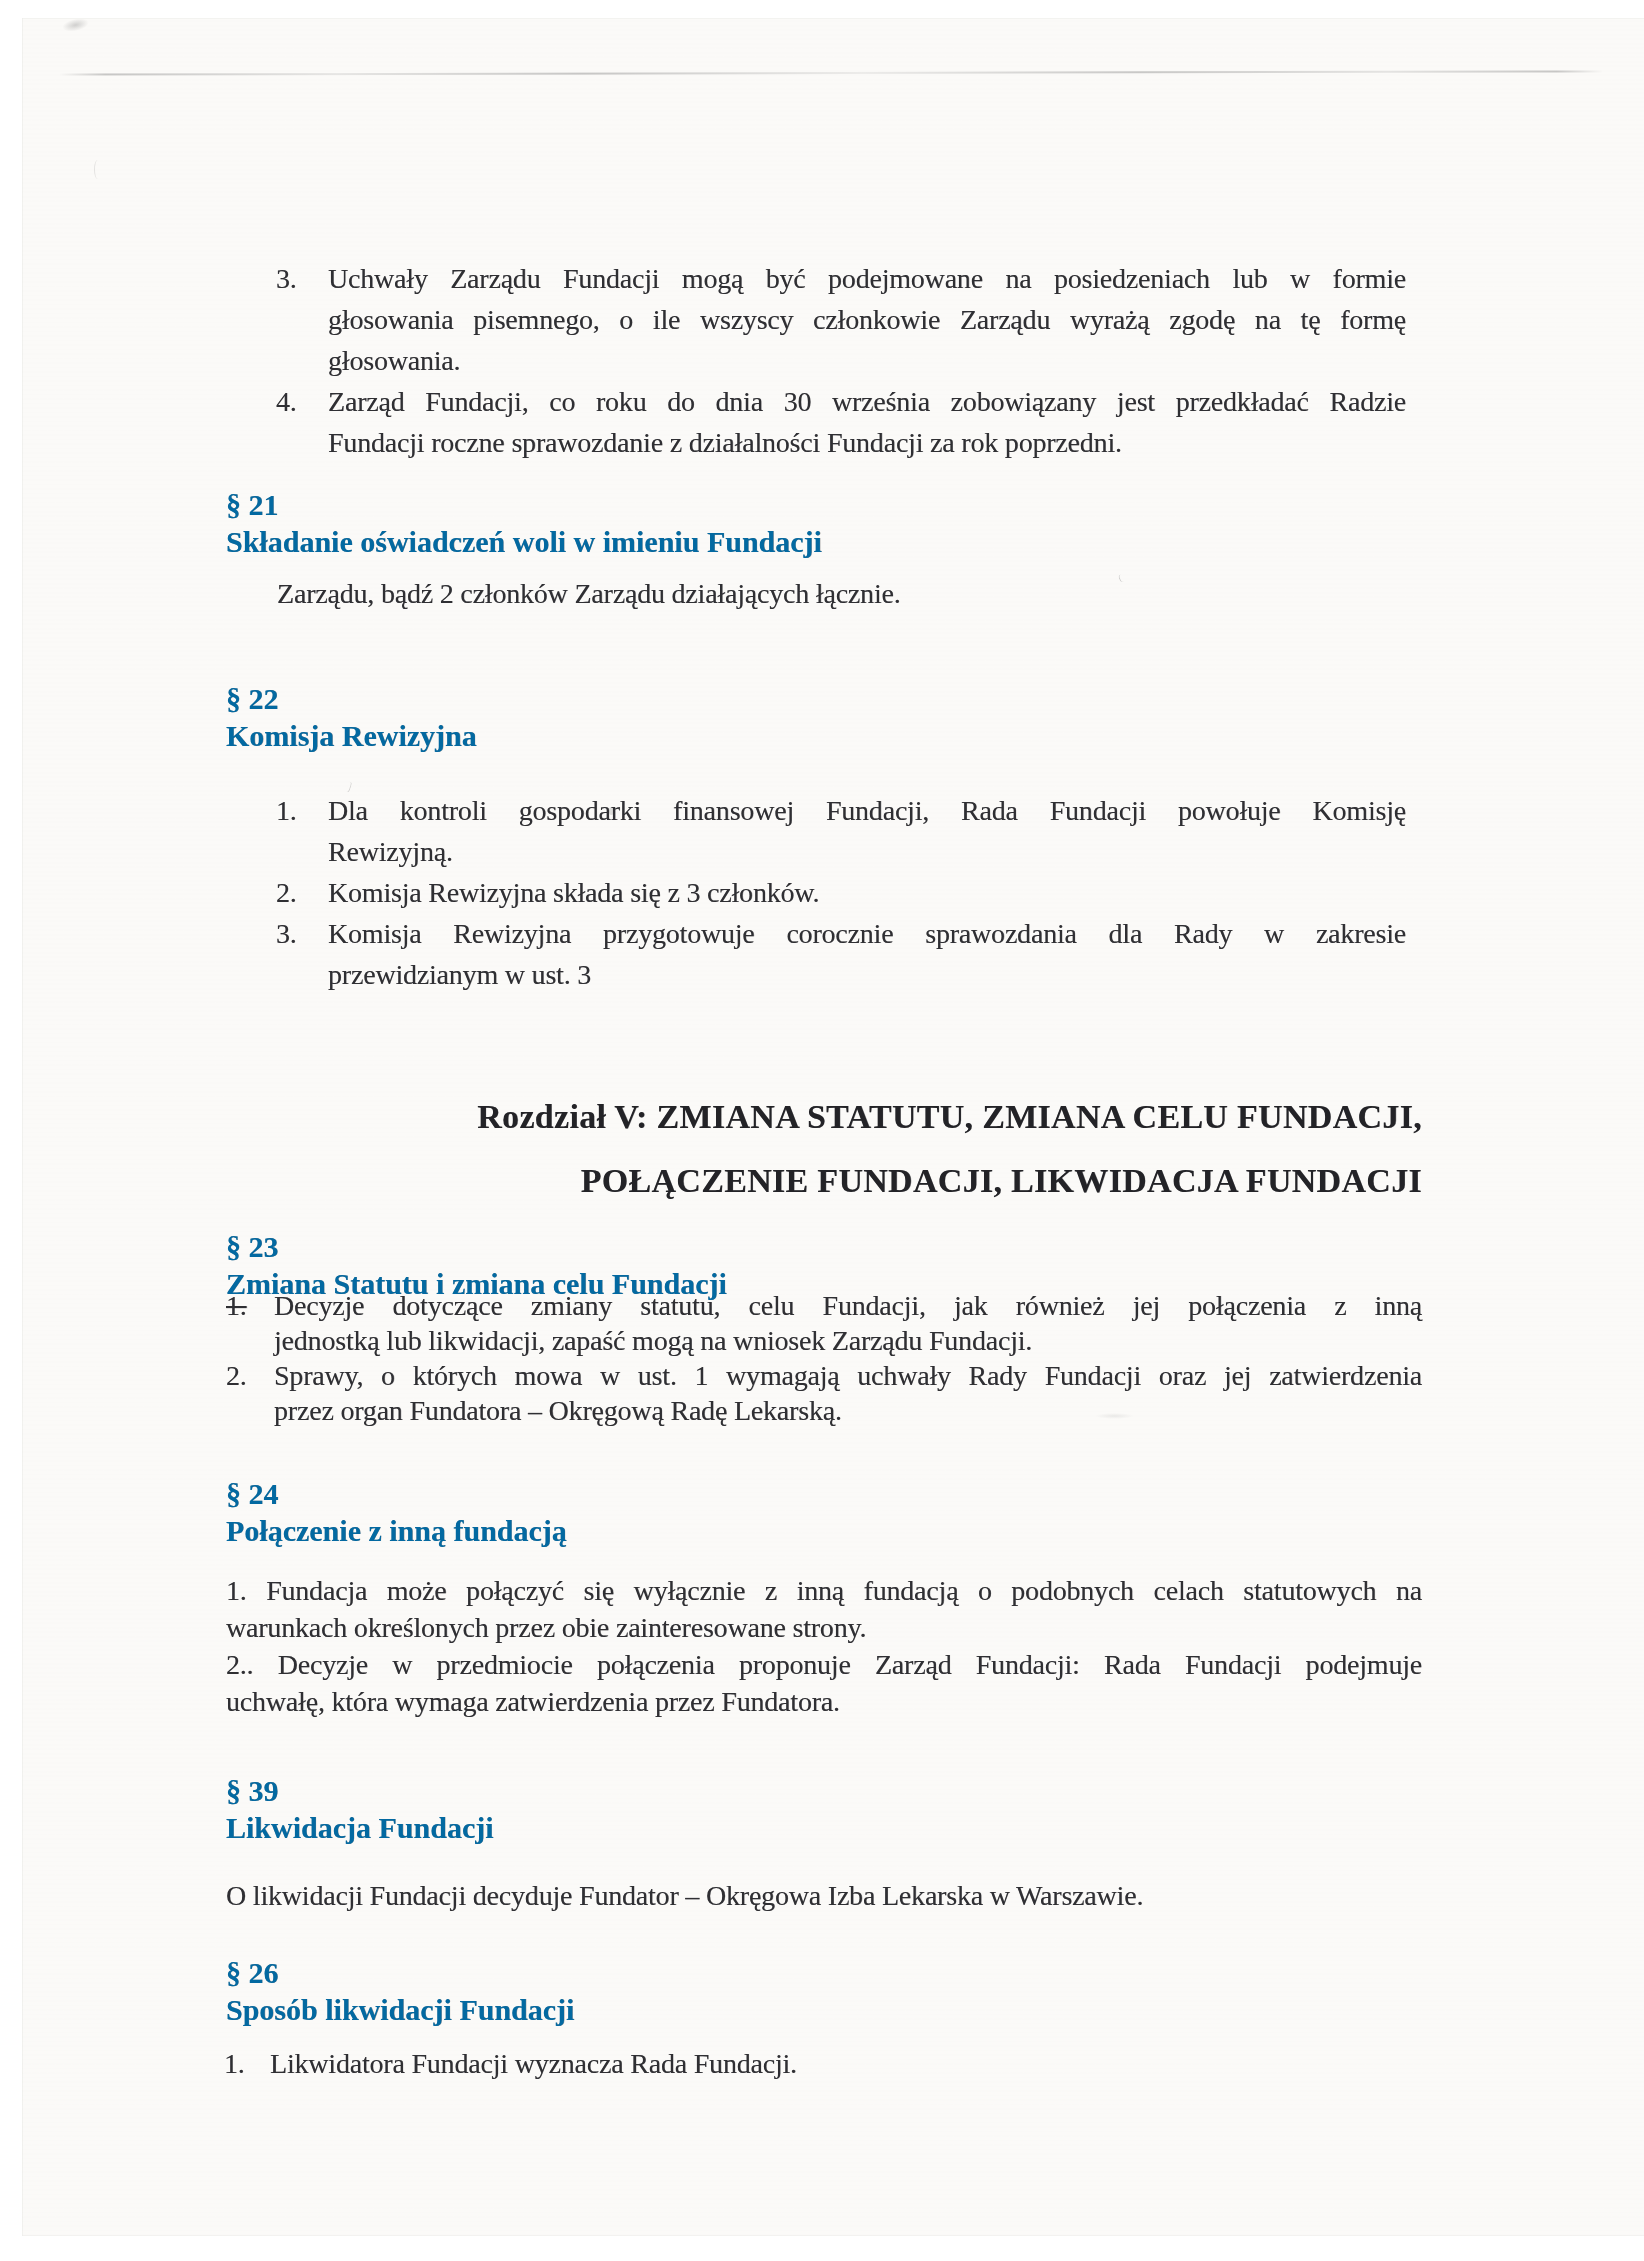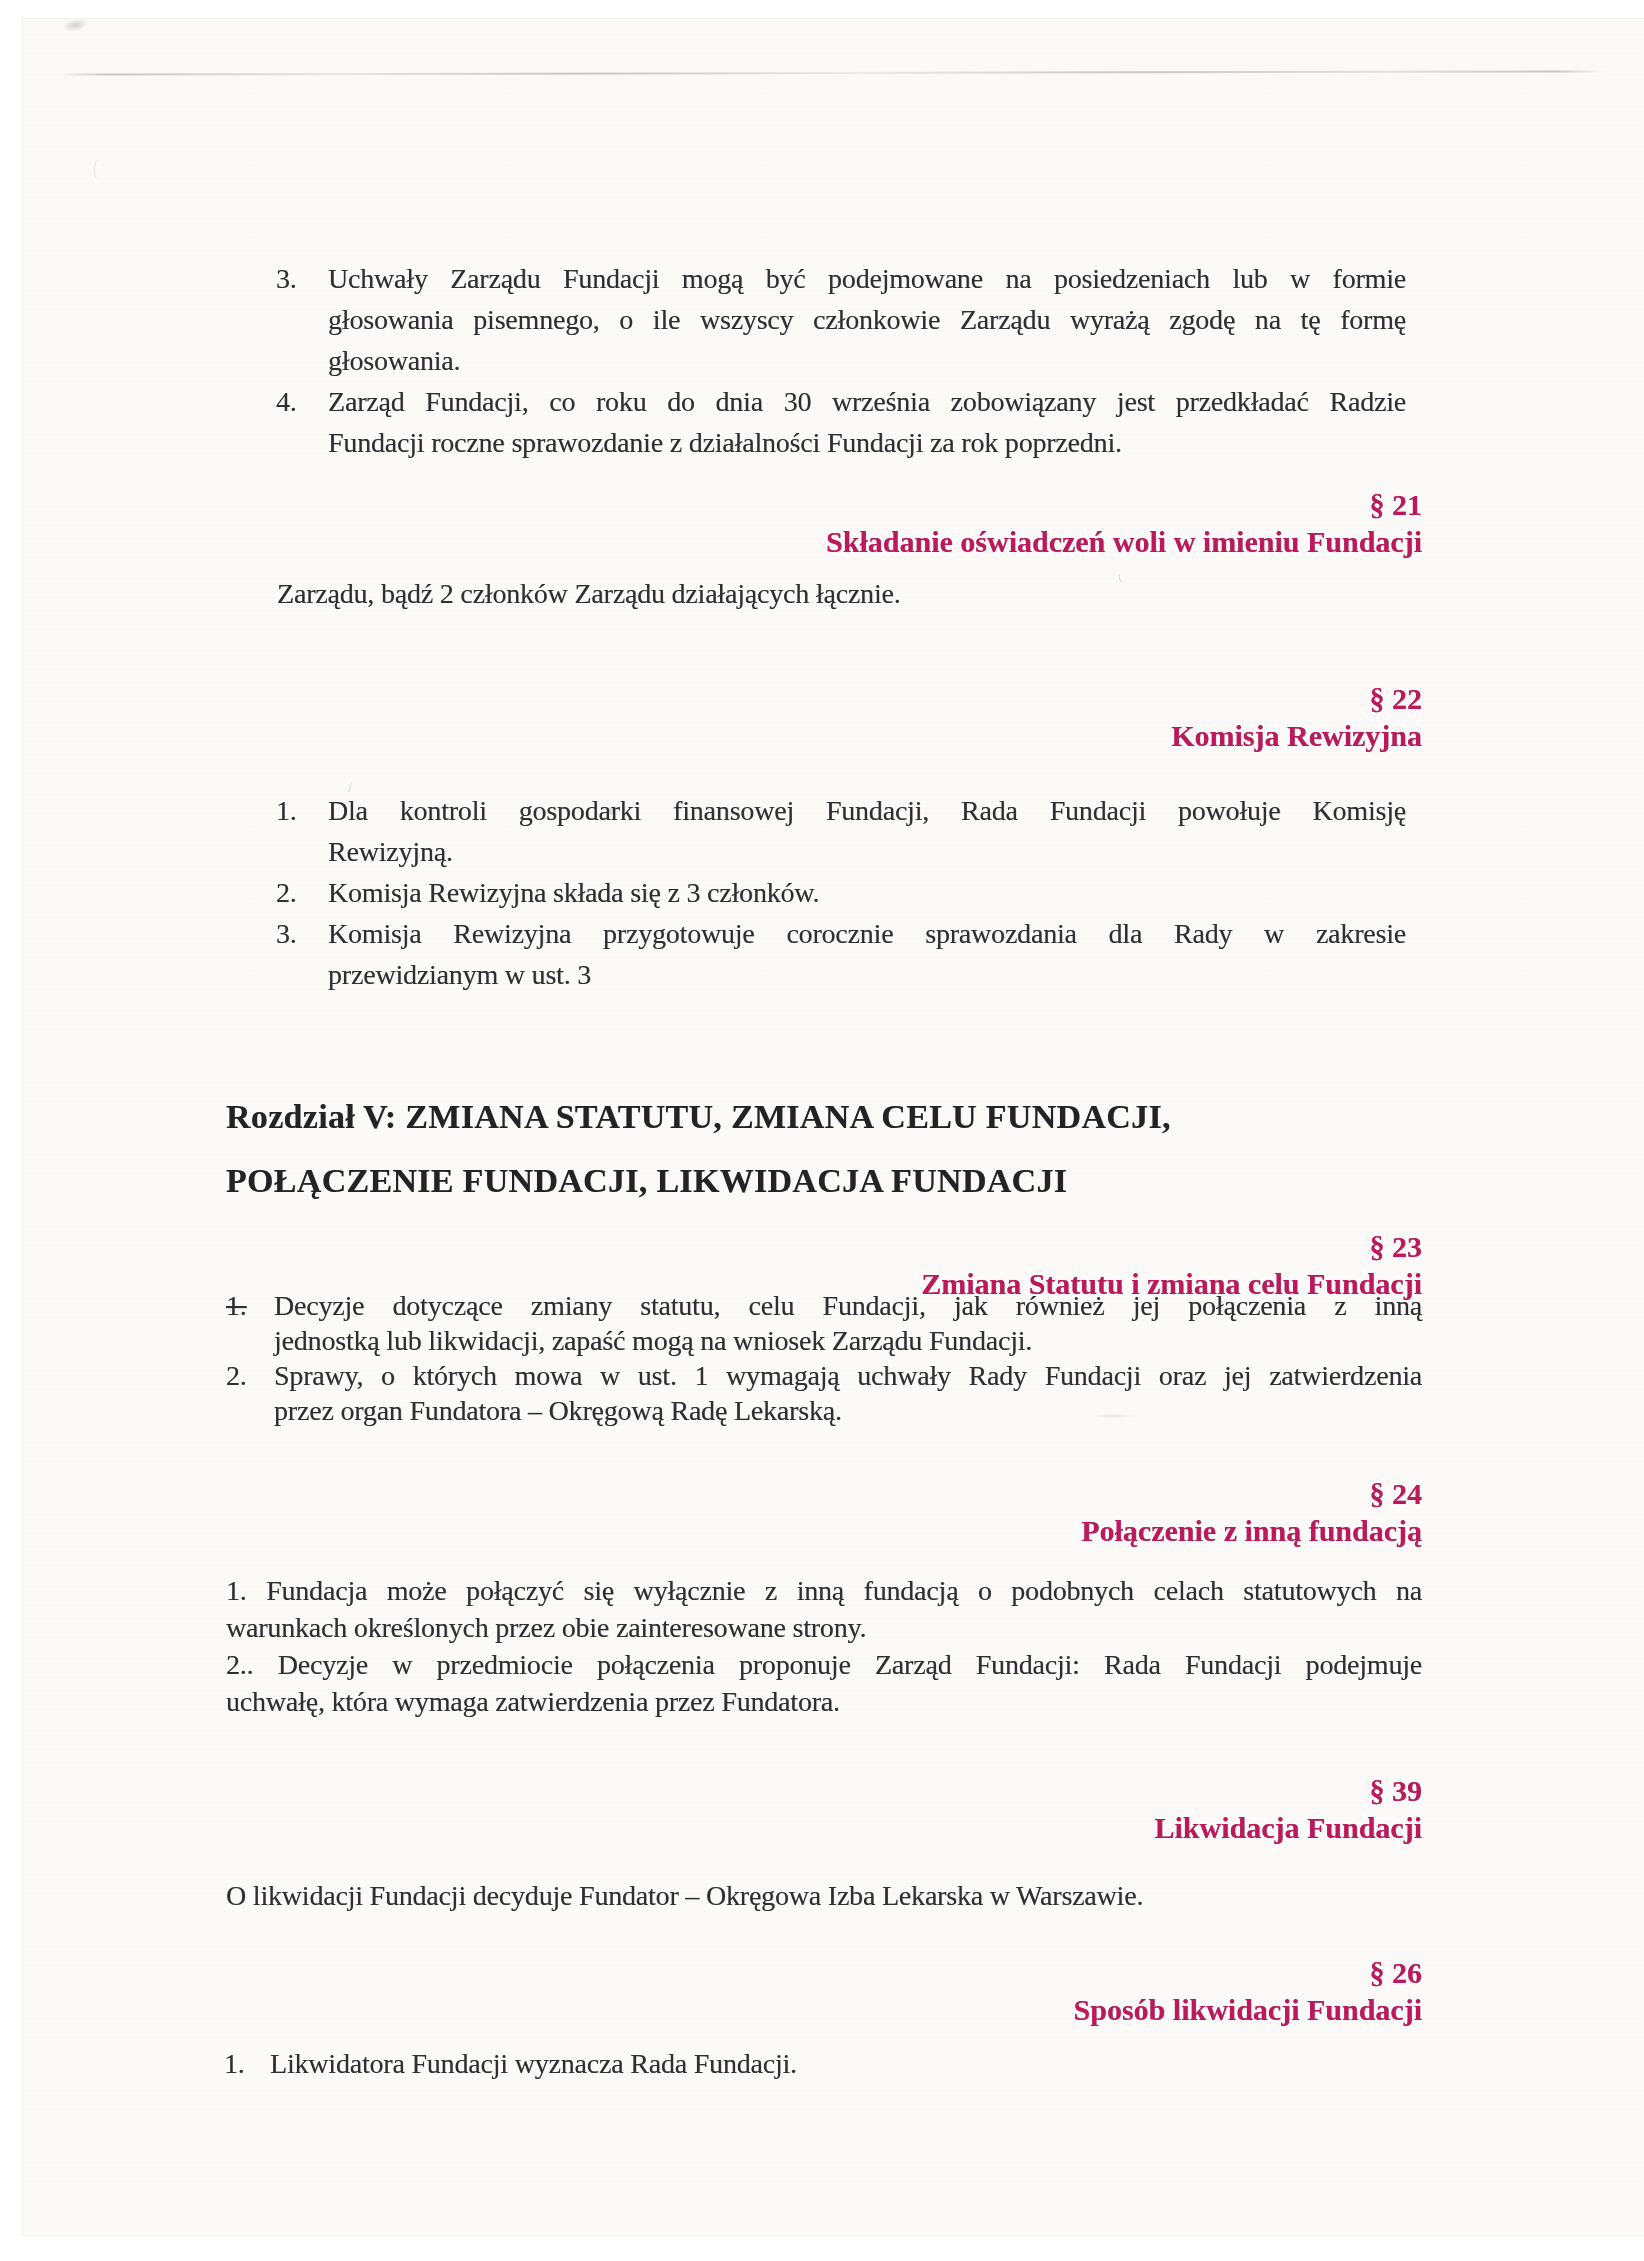--- a/index.html
+++ b/index.html
@@ -49,22 +49,22 @@
   .j{text-align:justify;text-align-last:justify;}
   .li{display:flex;align-items:flex-start;}
   .no{flex:none;}
   .lt{flex:1 1 auto;min-width:0;}
   .lh64{line-height:41px;}
   .lh63{line-height:41px;}
   .lh57{line-height:37px;}
   .lh56{line-height:36px;}
   .lh55{line-height:35px;}
   .struck{text-decoration:line-through;text-decoration-thickness:1.9px;}
-  .hd{left:226px;width:1196px;text-align:right;font-weight:700;font-size:30px;line-height:37px;color:#be185d;letter-spacing:0;}
-  .chap{left:226px;width:1196px;text-align:left;font-weight:700;font-size:34px;line-height:64px;color:#232327;letter-spacing:0.3px;}
+  .hd{left:226px;width:1196px;text-align:left;font-weight:700;font-size:30px;line-height:37px;color:#0369a1;letter-spacing:0;}
+  .chap{left:226px;width:1196px;text-align:right;font-weight:700;font-size:34px;line-height:64px;color:#232327;letter-spacing:0.3px;}
   .w20{left:276px;width:1130px;}
   .w20 .no{width:52px;}
   .p21{left:277px;width:1128px;}
   .w23{left:226px;width:1196px;}
   .w23 .no{width:48px;}
   .p24{left:226px;width:1196px;}
   .w26{left:224px;width:1196px;}
   .w26 .no{width:46px;}
 </style>
 </head>

